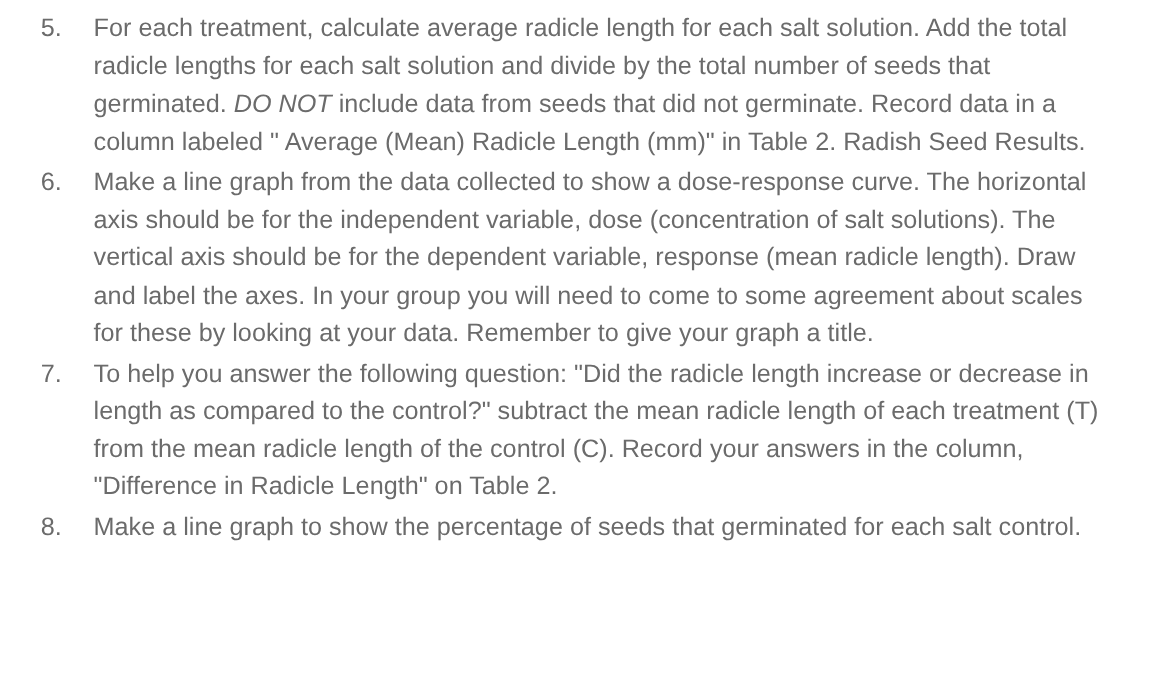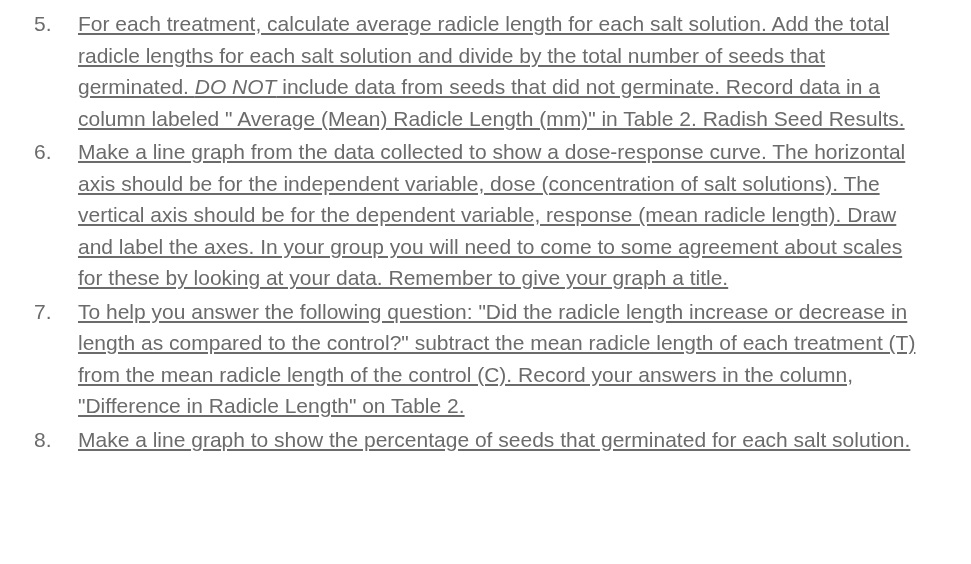--- a/index.html
+++ b/index.html
@@ -19,21 +19,20 @@
     }
     ol {
       list-style: none;
       counter-reset: item 4;
     }
     li {
       counter-increment: item;
       position: relative;
       padding-left: 56px;
       margin-bottom: 2px;
-      text-decoration: underline;
     }
     li::before {
       content: counter(item) ".";
       position: absolute;
       left: 12px;
       top: 0;
       color: #6b6b6b;
     }
     .italic {
       font-style: italic;
@@ -46,15 +45,15 @@
   <li>
     <span>For each treatment, calculate  average radicle length for each salt solution. Add the total radicle lengths for each salt solution and divide by the total number of seeds that germinated. </span><span class="italic">DO NOT</span><span> include data from seeds that did not germinate. Record data in a column labeled  " Average (Mean) Radicle Length (mm)" in Table 2. Radish Seed Results.</span>
   </li>
   <li>
     <span>Make a line graph from the data collected to show a dose-response curve. The horizontal axis should be for the independent variable, dose (concentration of salt solutions). The vertical axis should be for the dependent variable, response (mean radicle length). Draw and label the axes. In your group you will need to come to some agreement about scales for these by looking at your data. Remember to give your graph a title.</span>
   </li>
   <li>
     <span>To help you answer the following question: "Did the radicle length increase or decrease in length as compared to the control?" subtract the mean radicle length of each treatment (T) from the mean radicle length of the control (C). Record your answers in the column, "Difference in Radicle Length" on Table 2.</span>
   </li>
   <li>
-    <span>Make a line graph to show the percentage of seeds that germinated for each salt solution.</span>
+    <span>Make a line graph to show the percentage of seeds that germinated for each salt control.</span>
   </li>
 </ol>
 
 </body></html>

